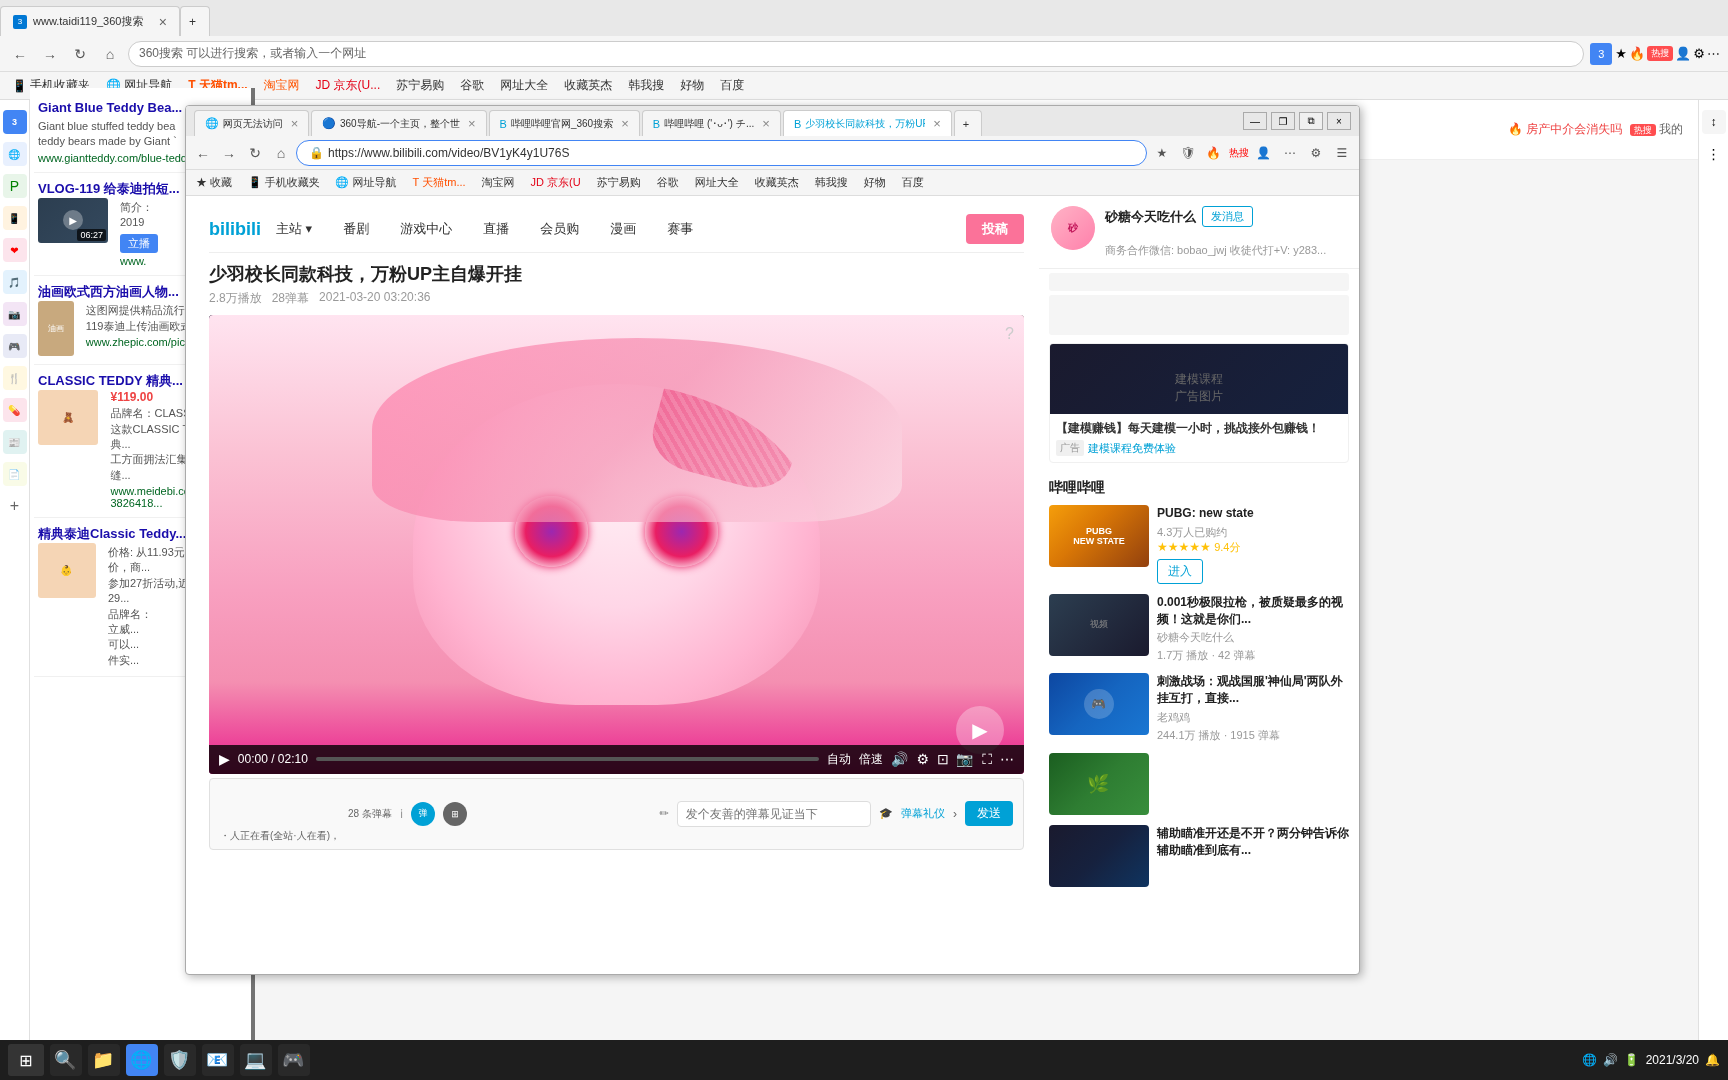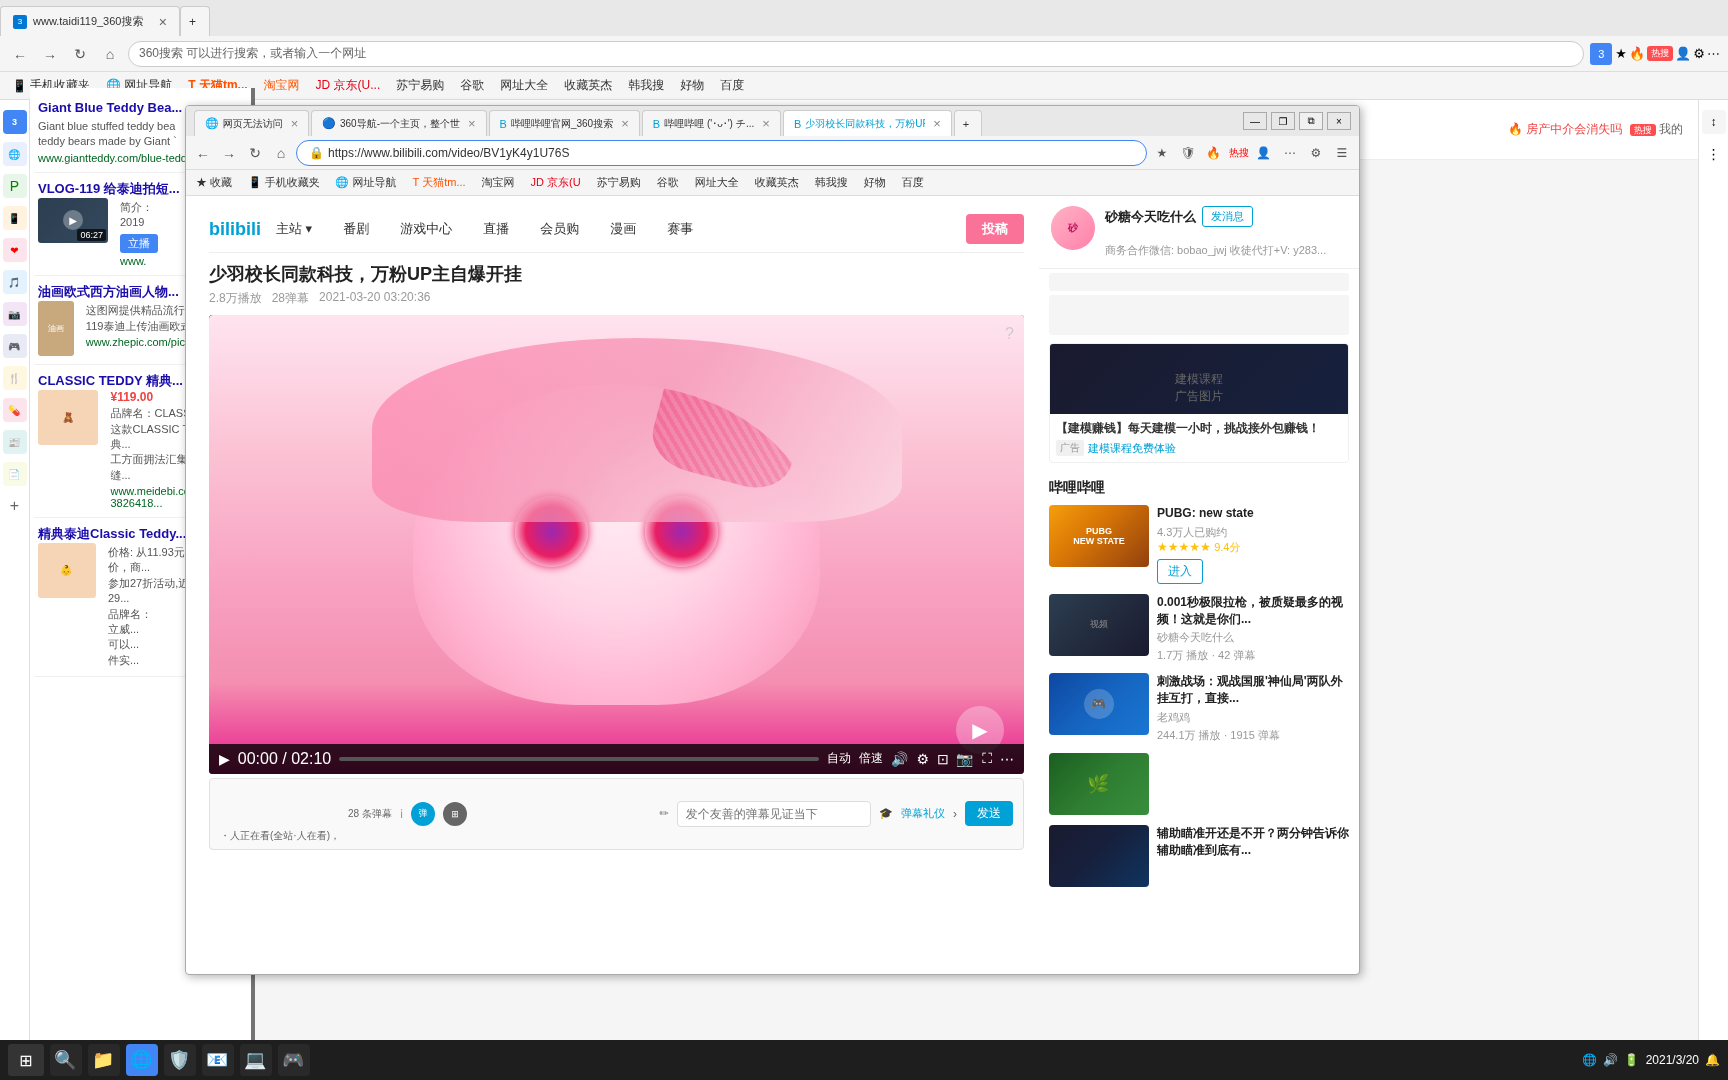--- a/index.html
+++ b/index.html
@@ -71,21 +71,21 @@
     .video-title { font-size: 18px; font-weight: bold; color: #212121; line-height: 1.3; }
     .video-meta { font-size: 12px; color: #999; margin-top: 4px; display: flex; gap: 10px; }
     
     .video-container { display: flex; gap: 15px; }
     .video-player-area { flex: 1; }
     .video-player { width: 100%; aspect-ratio: 16/9; background: #000; border-radius: 4px; overflow: hidden; position: relative; display: flex; align-items: center; justify-content: center; }
     .video-frame { width: 100%; height: 100%; background: linear-gradient(135deg, #1a0030 0%, #2d1b4e 30%, #f8b4c8 50%, #fce4ec 70%, #f48fb1 100%); position: relative; overflow: hidden; }
     .video-overlay-icon { position: absolute; bottom: 20px; right: 20px; width: 48px; height: 48px; background: rgba(255,255,255,0.3); border-radius: 50%; display: flex; align-items: center; justify-content: center; color: white; font-size: 20px; cursor: pointer; }
     .video-question { position: absolute; top: 10px; right: 10px; color: #ccc; font-size: 16px; cursor: pointer; }
     .ctrl-btn { background: none; border: none; color: white; cursor: pointer; font-size: 14px; display: flex; align-items: center; }
-    .time-display { color: white; font-size: 16px; }
+    .time-display { color: white; font-size: 12px; }
     .progress-bar { flex: 1; height: 4px; background: #555; border-radius: 2px; cursor: pointer; }
     .progress-fill { width: 0%; height: 100%; background: #00a1d6; border-radius: 2px; }
     .ctrl-label { color: white; font-size: 12px; cursor: pointer; }
 
     .danmaku-bar { background: #f9f9f9; border: 1px solid #e0e0e0; padding: 6px 10px; display: flex; align-items: center; gap: 8px; font-size: 12px; margin-top: 4px; border-radius: 4px; }
     .dm-icon { width: 24px; height: 24px; border-radius: 50%; background: #00a1d6; display: flex; align-items: center; justify-content: center; color: white; font-size: 11px; cursor: pointer; }
     .danmaku-input { flex: 1; height: 26px; border: 1px solid #ddd; border-radius: 4px; padding: 0 8px; font-size: 12px; }
     .send-btn { background: #00a1d6; color: white; border: none; padding: 4px 12px; border-radius: 4px; font-size: 12px; cursor: pointer; }
 
     

